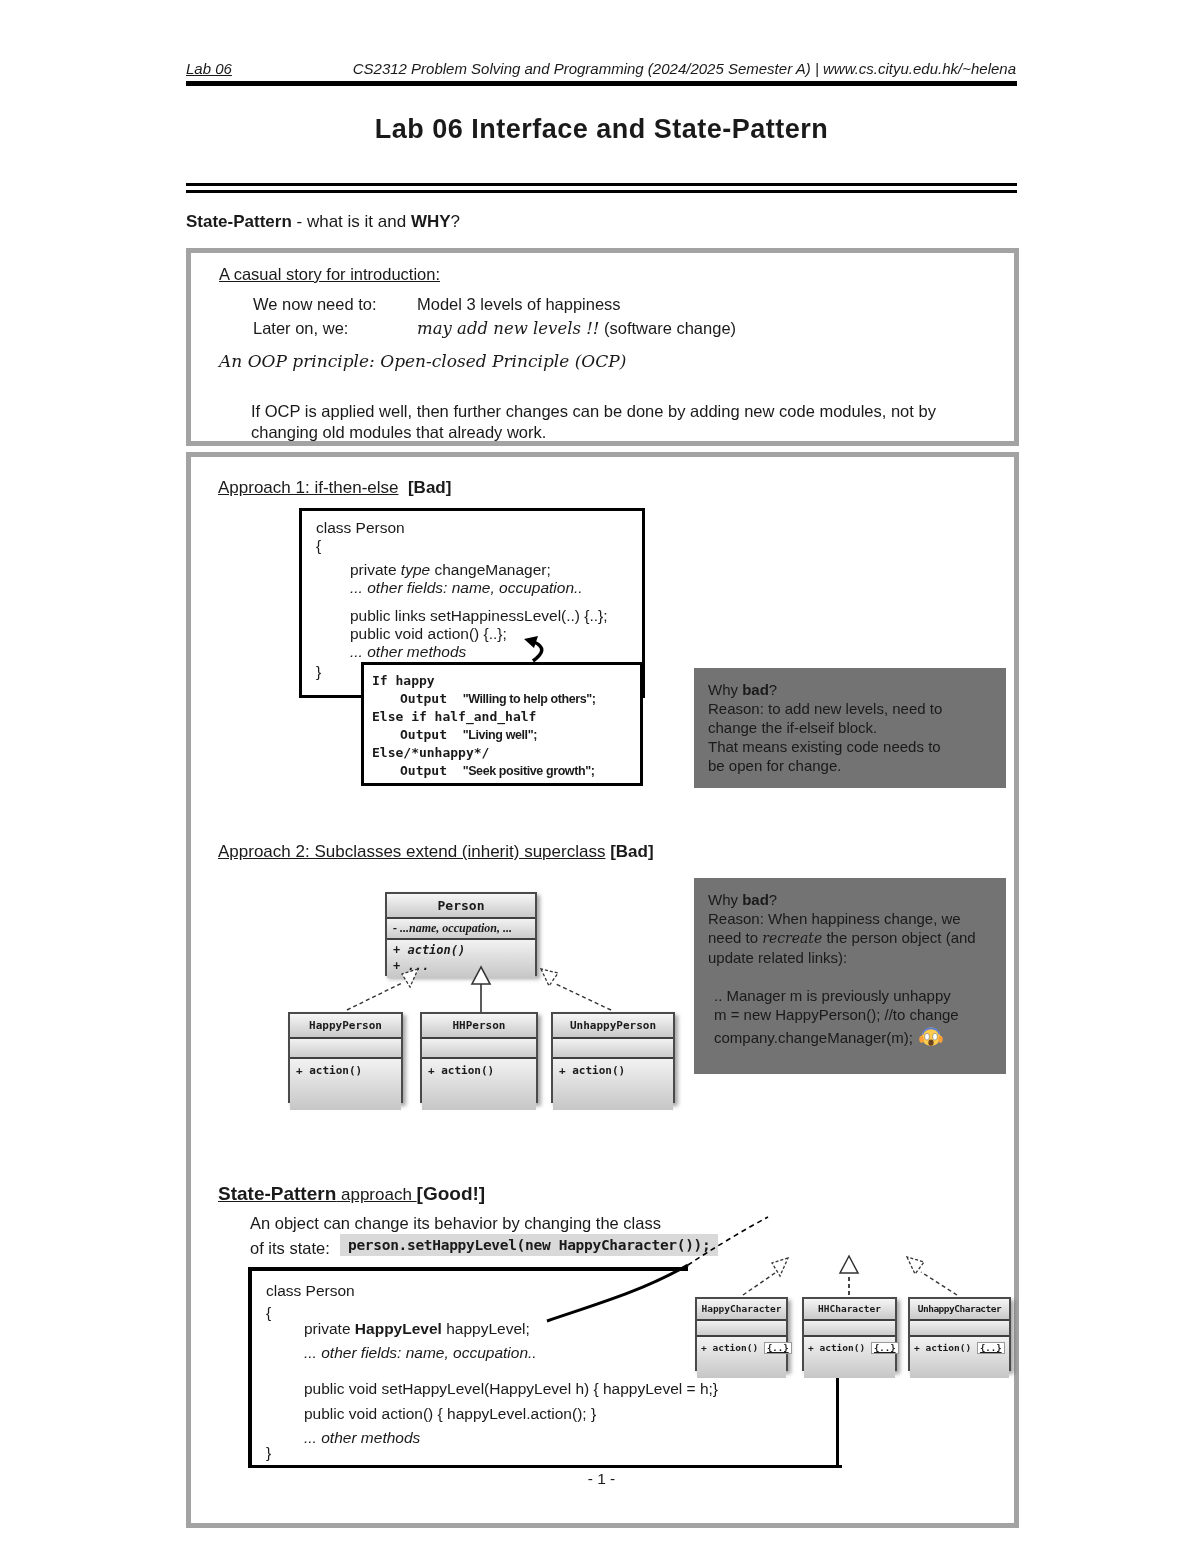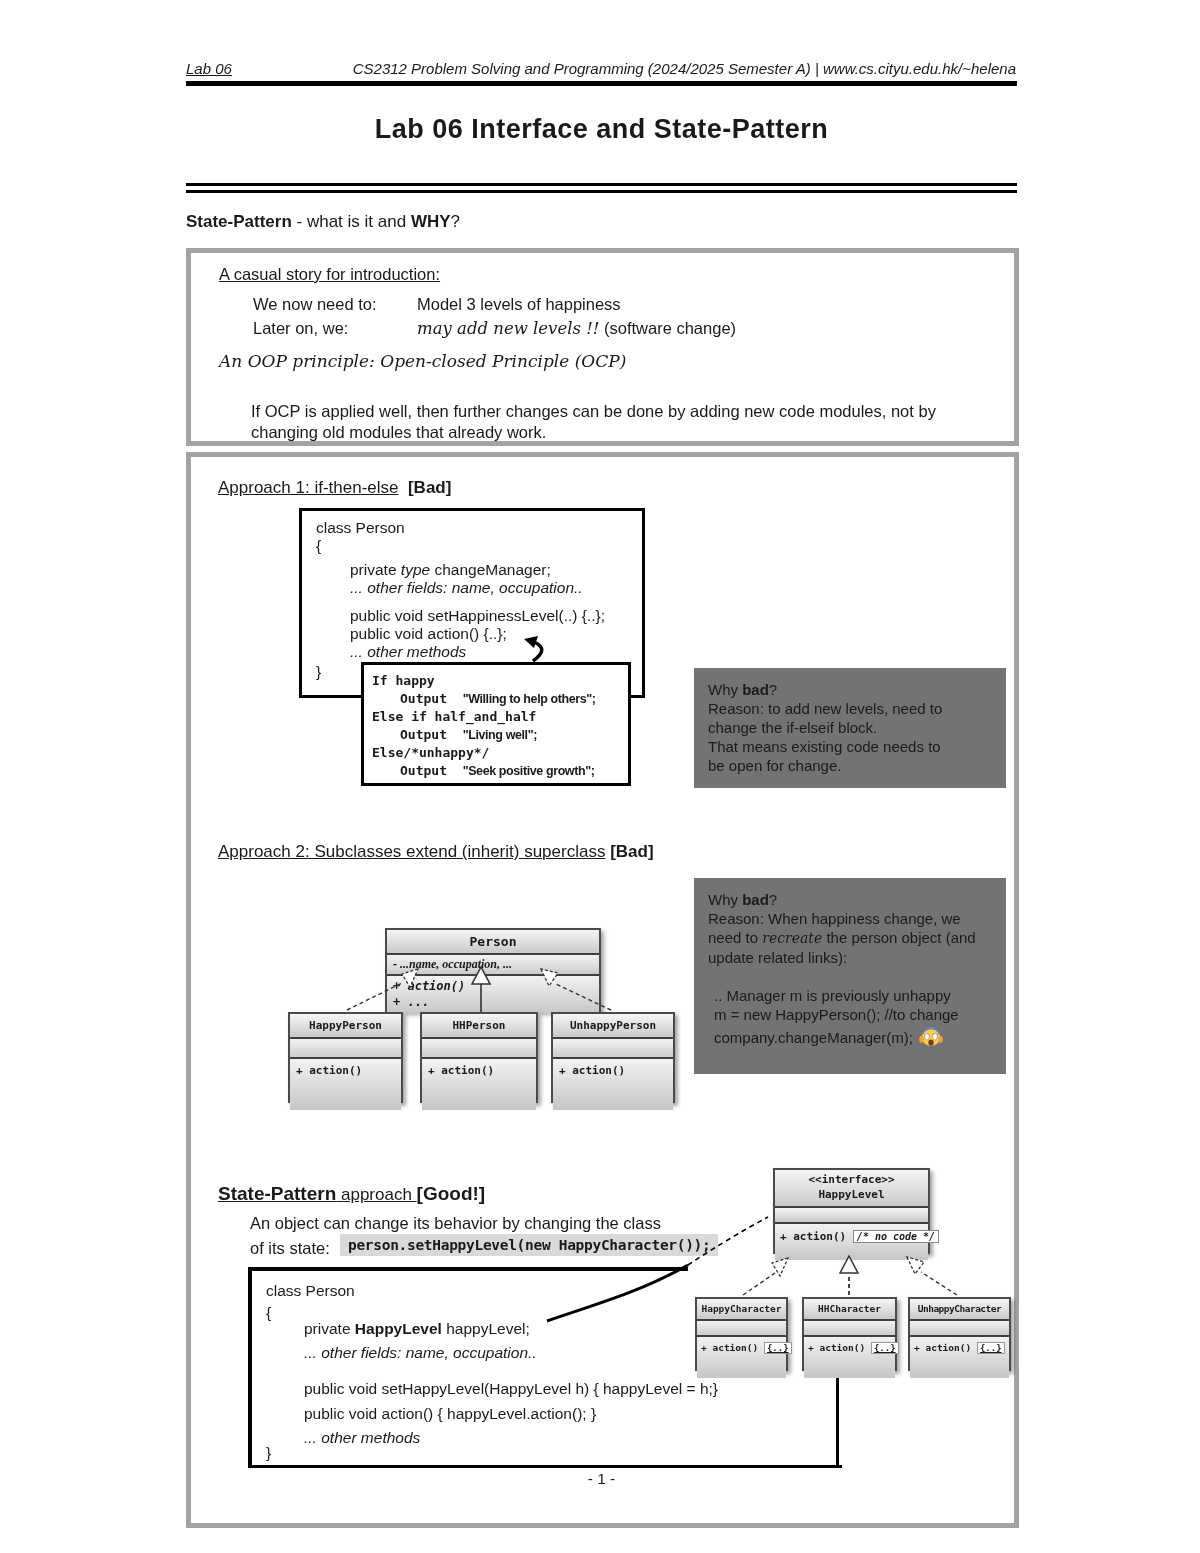--- a/index.html
+++ b/index.html
@@ -16,21 +16,21 @@
   .it{font-style:italic;}
   .serif-it{font-family:"DejaVu Serif",serif;font-style:italic;}
   
   .graybox{border:5px solid #a3a3a3;background:#fff;}
   
   .codebox{border:3px solid #000;background:#fff;font-size:15.5px;line-height:18px;}
   .codebox2{border-left:4px solid #000;border-bottom:3px solid #000;background:transparent;
             font-size:15.5px;line-height:22px;}
   .codeln{white-space:nowrap;}
   
-  .pseudo{font-family:"DejaVu Sans Mono",monospace;font-weight:bold;font-size:13px;line-height:18px;white-space:nowrap;}
+  .pseudo{font-family:"DejaVu Sans Mono",monospace;font-weight:bold;font-size:13px;line-height:18px;white-space:nowrap;padding-left:12px;}
   .pstr{font-family:"Liberation Sans",sans-serif;font-size:12.5px;font-weight:bold;letter-spacing:-0.4px;}
   
   .whybox{background:#737373;font-size:15px;line-height:19px;padding:12px 14px;box-sizing:border-box;}
   
   .uml{border:2px solid #4a4a4a;background:linear-gradient(180deg,#fbfbfb,#bfbfbf);
        box-shadow:3px 3px 4px rgba(0,0,0,0.35);
        font-family:"DejaVu Sans Mono",monospace;font-weight:bold;box-sizing:border-box;}
   .uml .hd{border-bottom:2px solid #3f3f3f;text-align:center;
            background:linear-gradient(180deg,#f6f6f6,#c9c9c9);}
   .uml .row{border-bottom:2px solid #3f3f3f;background:linear-gradient(180deg,#f2f2f2,#cccccc);font-family:Liberation Serif, serif;}
@@ -78,21 +78,21 @@
 
   <div class="abs sechead" style="left:218px;top:478px;">
     <span class="u">Approach 1: if-then-else</span>&nbsp; <span class="b">[Bad]</span>
   </div>
 
   <div class="abs codebox" style="left:299px;top:508px;width:340px;height:184px;">
     <div class="abs codeln" style="left:14px;top:8px;">class Person</div>
     <div class="abs codeln" style="left:14px;top:26px;">{</div>
     <div class="abs codeln" style="left:48px;top:50px;"><span>private </span><span class="it">type</span><span> changeManager;</span></div>
     <div class="abs codeln it" style="left:48px;top:68px;">... other fields: name, occupation..</div>
-    <div class="abs codeln" style="left:48px;top:96px;">public void setHappinessLevel(..) {..};</div>
+    <div class="abs codeln" style="left:48px;top:96px;">public links setHappinessLevel(..) {..};</div>
     <div class="abs codeln" style="left:48px;top:114px;">public void action() {..};</div>
     <div class="abs codeln it" style="left:48px;top:132px;">... other methods</div>
     <div class="abs codeln" style="left:14px;top:152px;">}</div>
   </div>
 
   <div class="abs codebox z2 pseudo" style="left:361px;top:662px;width:264px;height:118px;">
     <div class="abs" style="left:8px;top:7px;">If happy</div>
     <div class="abs" style="left:36px;top:25px;"><span>Output</span>&nbsp; <span class="pstr">"Willing to help others";</span></div>
     <div class="abs" style="left:8px;top:43px;">Else if half_and_half</div>
     <div class="abs" style="left:36px;top:61px;"><span>Output</span>&nbsp; <span class="pstr">"Living well";</span></div>
@@ -105,21 +105,21 @@
     <div>Reason: to add new levels, need to</div>
     <div>change the if-elseif block.</div>
     <div>That means existing code needs to</div>
     <div>be open for change.</div>
   </div>
 
   <div class="abs sechead" style="left:218px;top:842px;">
     <span class="u">Approach 2: Subclasses extend (inherit) superclass</span> <span class="b">[Bad]</span>
   </div>
 
-  <div class="abs uml z2" style="left:385px;top:928px;width:216px;height:84px;font-size:12px;">
+  <div class="abs uml z2" style="left:385px;top:892px;width:152px;height:84px;font-size:12px;">
     <div class="hd" style="height:23px;line-height:23px;font-size:13px;">Person</div>
     <div class="row it" style="height:19px;line-height:19px;padding-left:6px;">- ...name, occupation, ...</div>
     <div class="mrow it" style="height:38px;padding-left:6px;">
       <div style="line-height:17px;padding-top:2px;">+ action()</div>
       <div style="line-height:15px;">+ ...</div>
     </div>
   </div>
 
   <div class="abs uml z2" style="left:288px;top:1012px;width:115px;height:91px;font-size:11px;">
     <div class="hd" style="height:23px;line-height:23px;">HappyPerson</div>
@@ -156,30 +156,20 @@
         </svg></div>
   </div>
 
   <div class="abs" style="left:218px;top:1183px;font-size:19px;">
     <span class="b u">State-Pattern</span><span class="u" style="font-size:17px;"> approach </span><span class="b">[Good!]</span>
   </div>
   <div class="abs" style="left:250px;top:1214px;font-size:16.5px;">An object can change its behavior by changing the class</div>
   <div class="abs" style="left:250px;top:1239px;font-size:16.5px;">of its state:</div>
   <div class="abs codechip" style="left:340px;top:1234px;">person.setHappyLevel(new HappyCharacter());</div>
 
-  <div class="abs uml z2" style="left:773px;top:1168px;width:157px;height:86px;font-size:11px;">
-    <div class="hd" style="height:34px;padding-top:2px;">
-      <div style="line-height:15px;">&lt;&lt;interface&gt;&gt;</div>
-      <div style="line-height:15px;">HappyLevel</div>
-    </div>
-    <div class="row" style="height:14px;"></div>
-    <div class="mrow" style="height:30px;padding:6px 0 0 5px;white-space:nowrap;">
-      <span>+ action()</span> <span class="chip" style="font-size:10px;">/* no code */</span>
-    </div>
-  </div>
 
   <div class="abs uml z2" style="left:695px;top:1297px;width:93px;height:74px;font-size:9.5px;">
     <div class="hd" style="height:20px;line-height:20px;">HappyCharacter</div>
     <div class="row" style="height:14px;"></div>
     <div class="mrow" style="height:36px;padding:5px 0 0 4px;white-space:nowrap;"><span>+ action()</span> <span class="chipu" style="font-size:9px;">{..}</span></div>
   </div>
   <div class="abs uml z2" style="left:802px;top:1297px;width:95px;height:74px;font-size:9.5px;">
     <div class="hd" style="height:20px;line-height:20px;">HHCharacter</div>
     <div class="row" style="height:14px;"></div>
     <div class="mrow" style="height:36px;padding:5px 0 0 4px;white-space:nowrap;"><span>+ action()</span> <span class="chipu" style="font-size:9px;">{..}</span></div>

